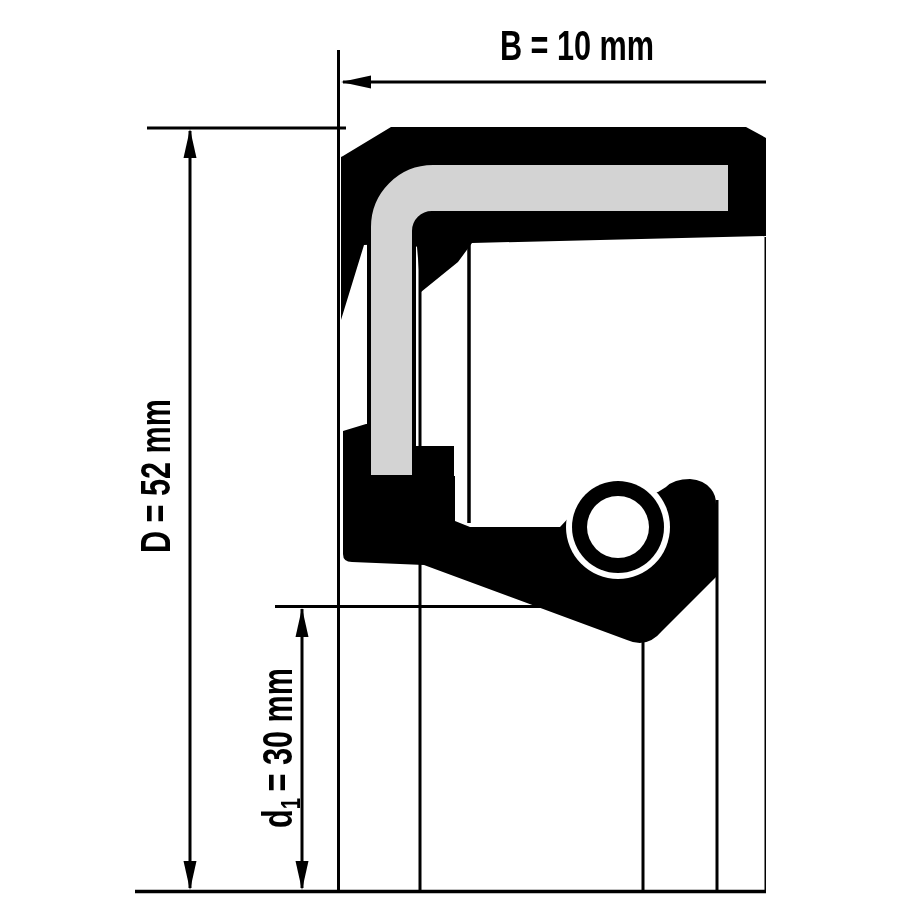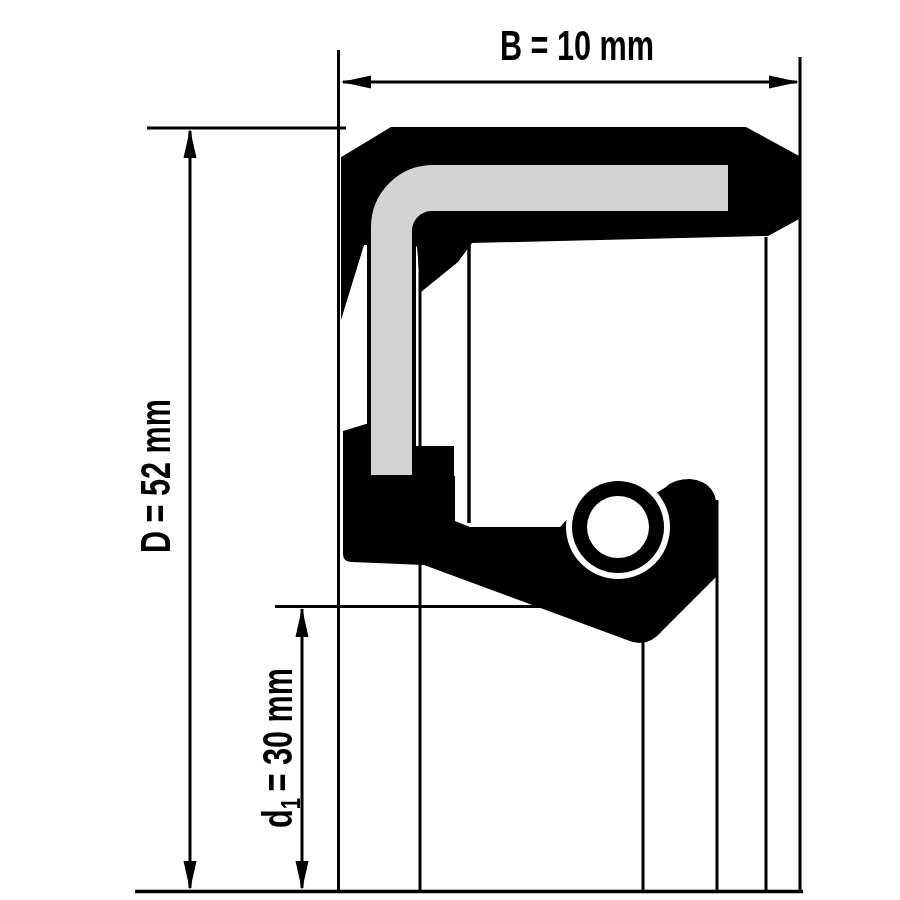--- a/index.html
+++ b/index.html
@@ -1,17 +1,17 @@
 <!DOCTYPE html>
 <html><head>
 <meta charset="utf-8">
 <style>
   html, body { margin: 0; padding: 0; background: #ffffff; }
   .stage {
-    width: 900px; height: 900px; position: relative;
+    width: 766px; height: 900px; position: relative;
     background: #0f766e; overflow: hidden;
   }
   svg { display: block; }
   .dim-text {
     font-family: "Liberation Sans", "DejaVu Sans", sans-serif;
     font-weight: bold;
     fill: #000000;
   }
 </style>
 </head>

